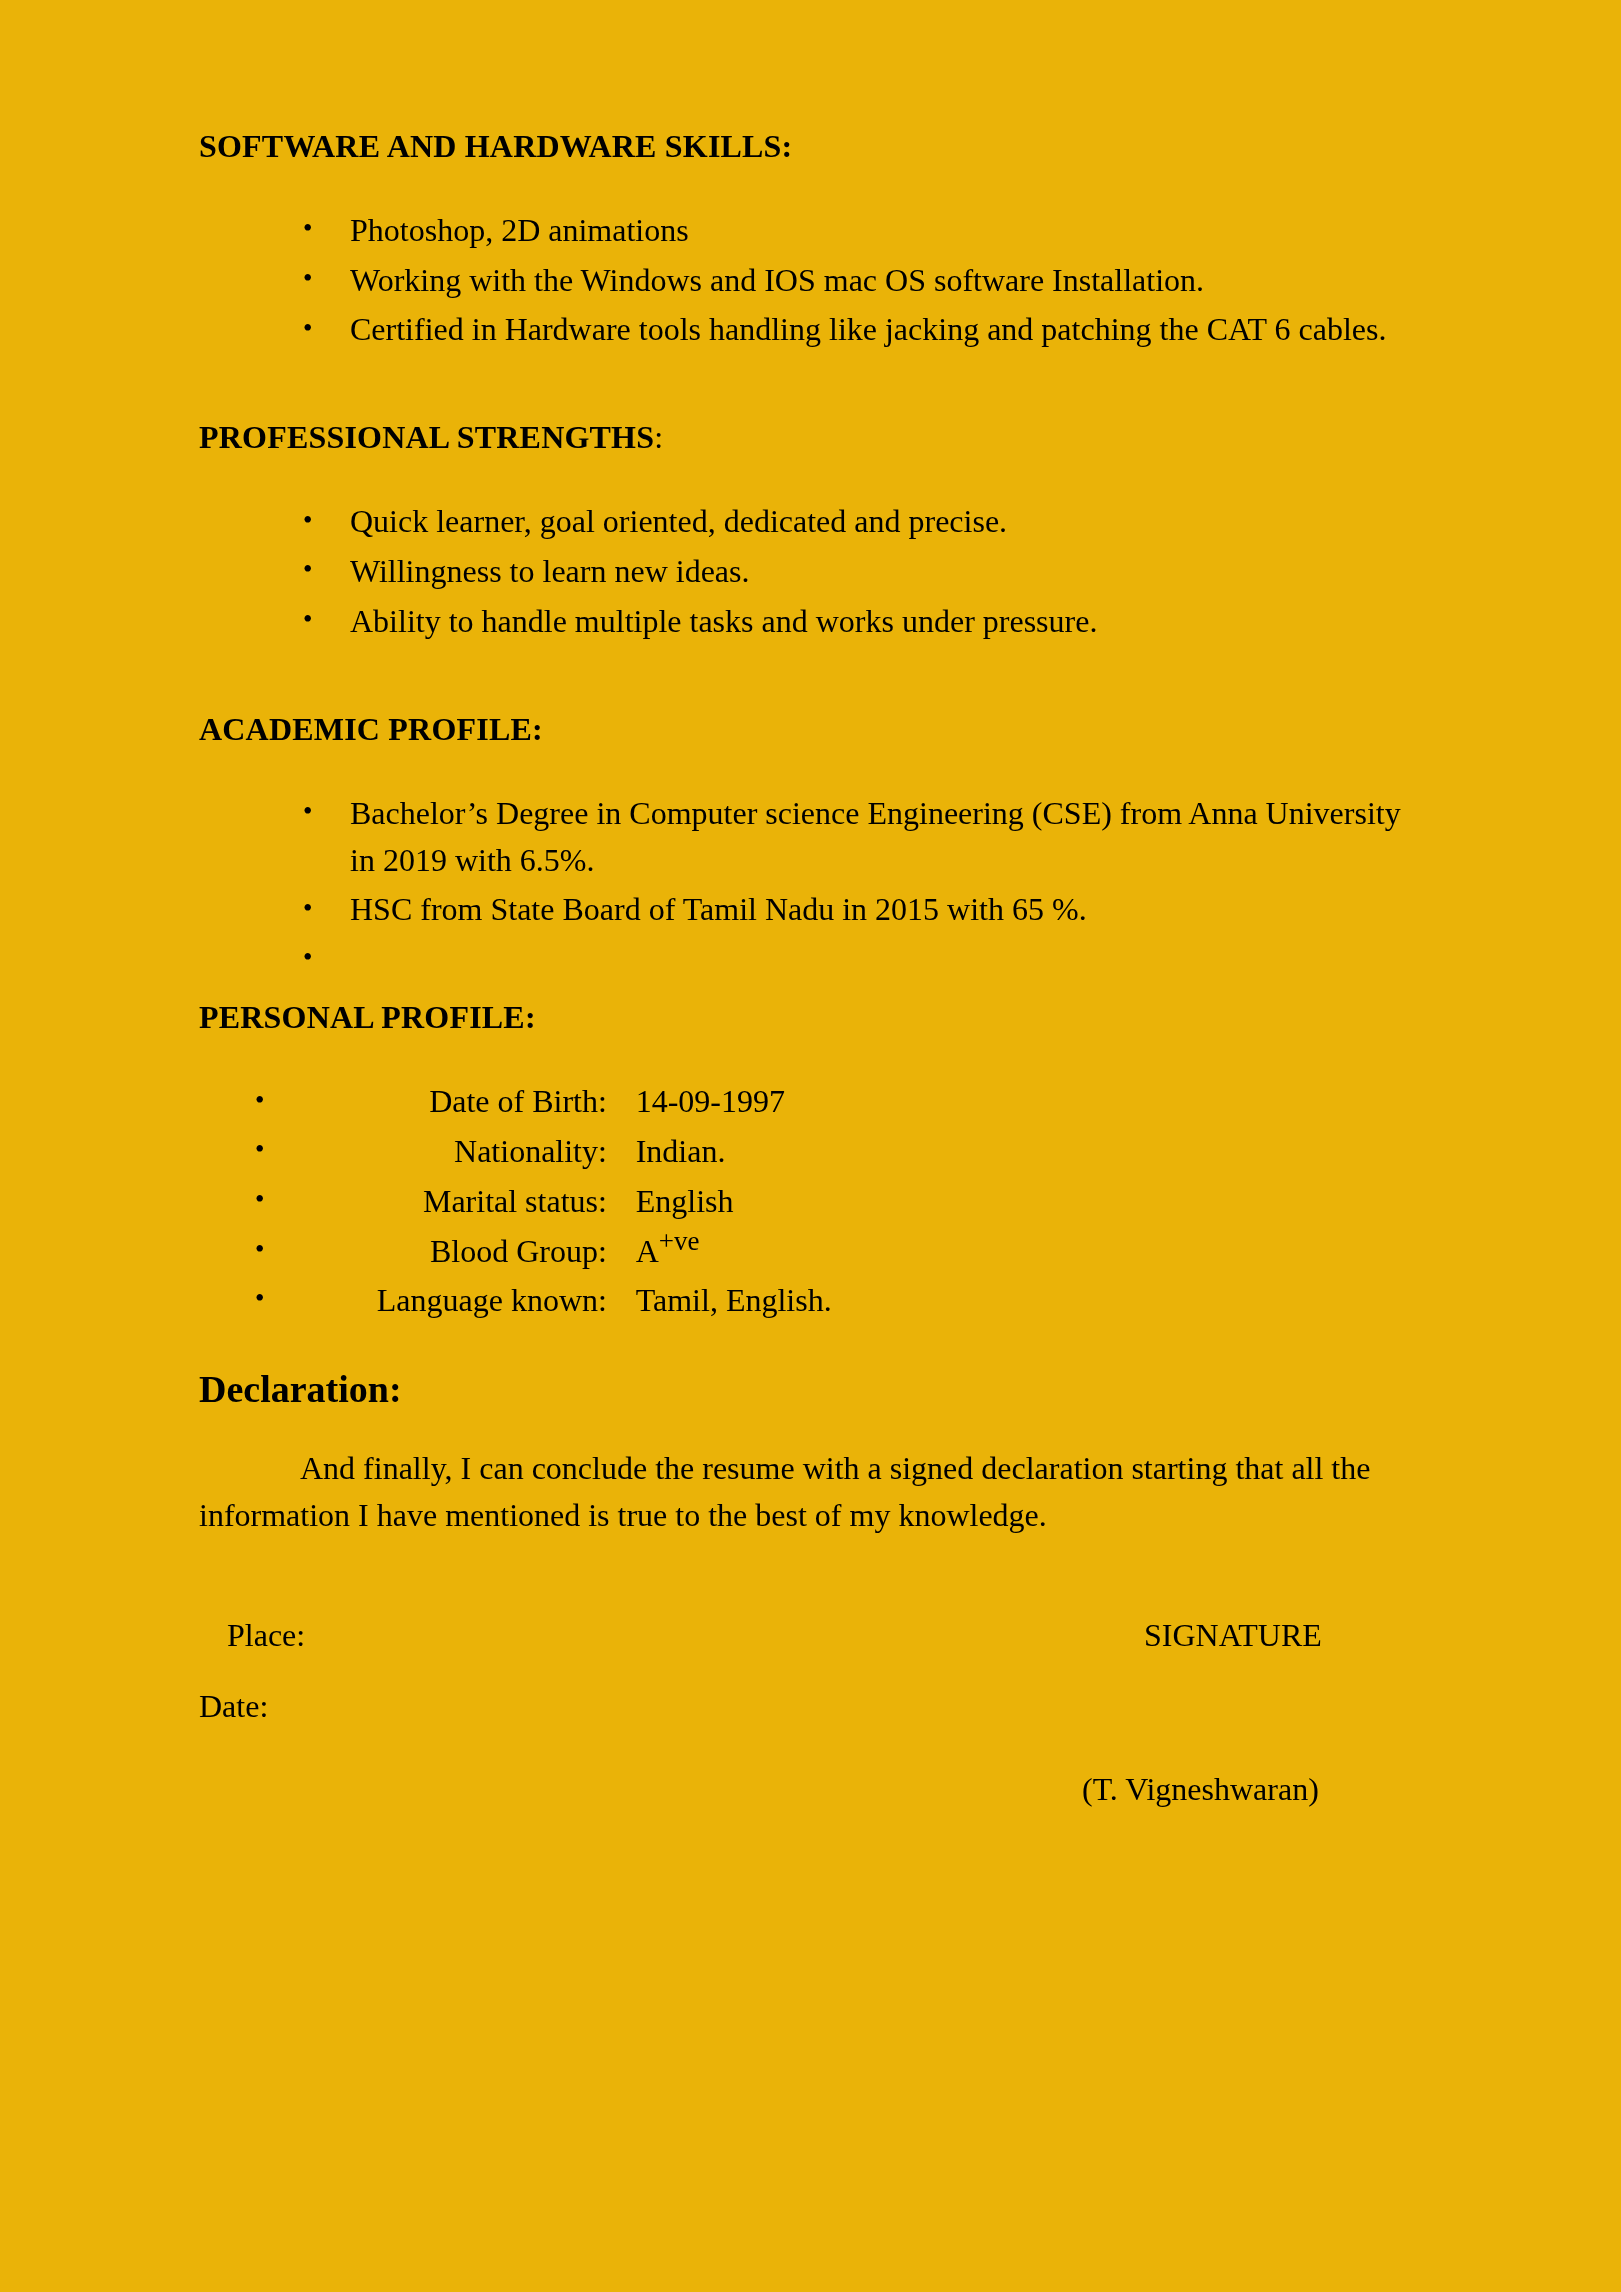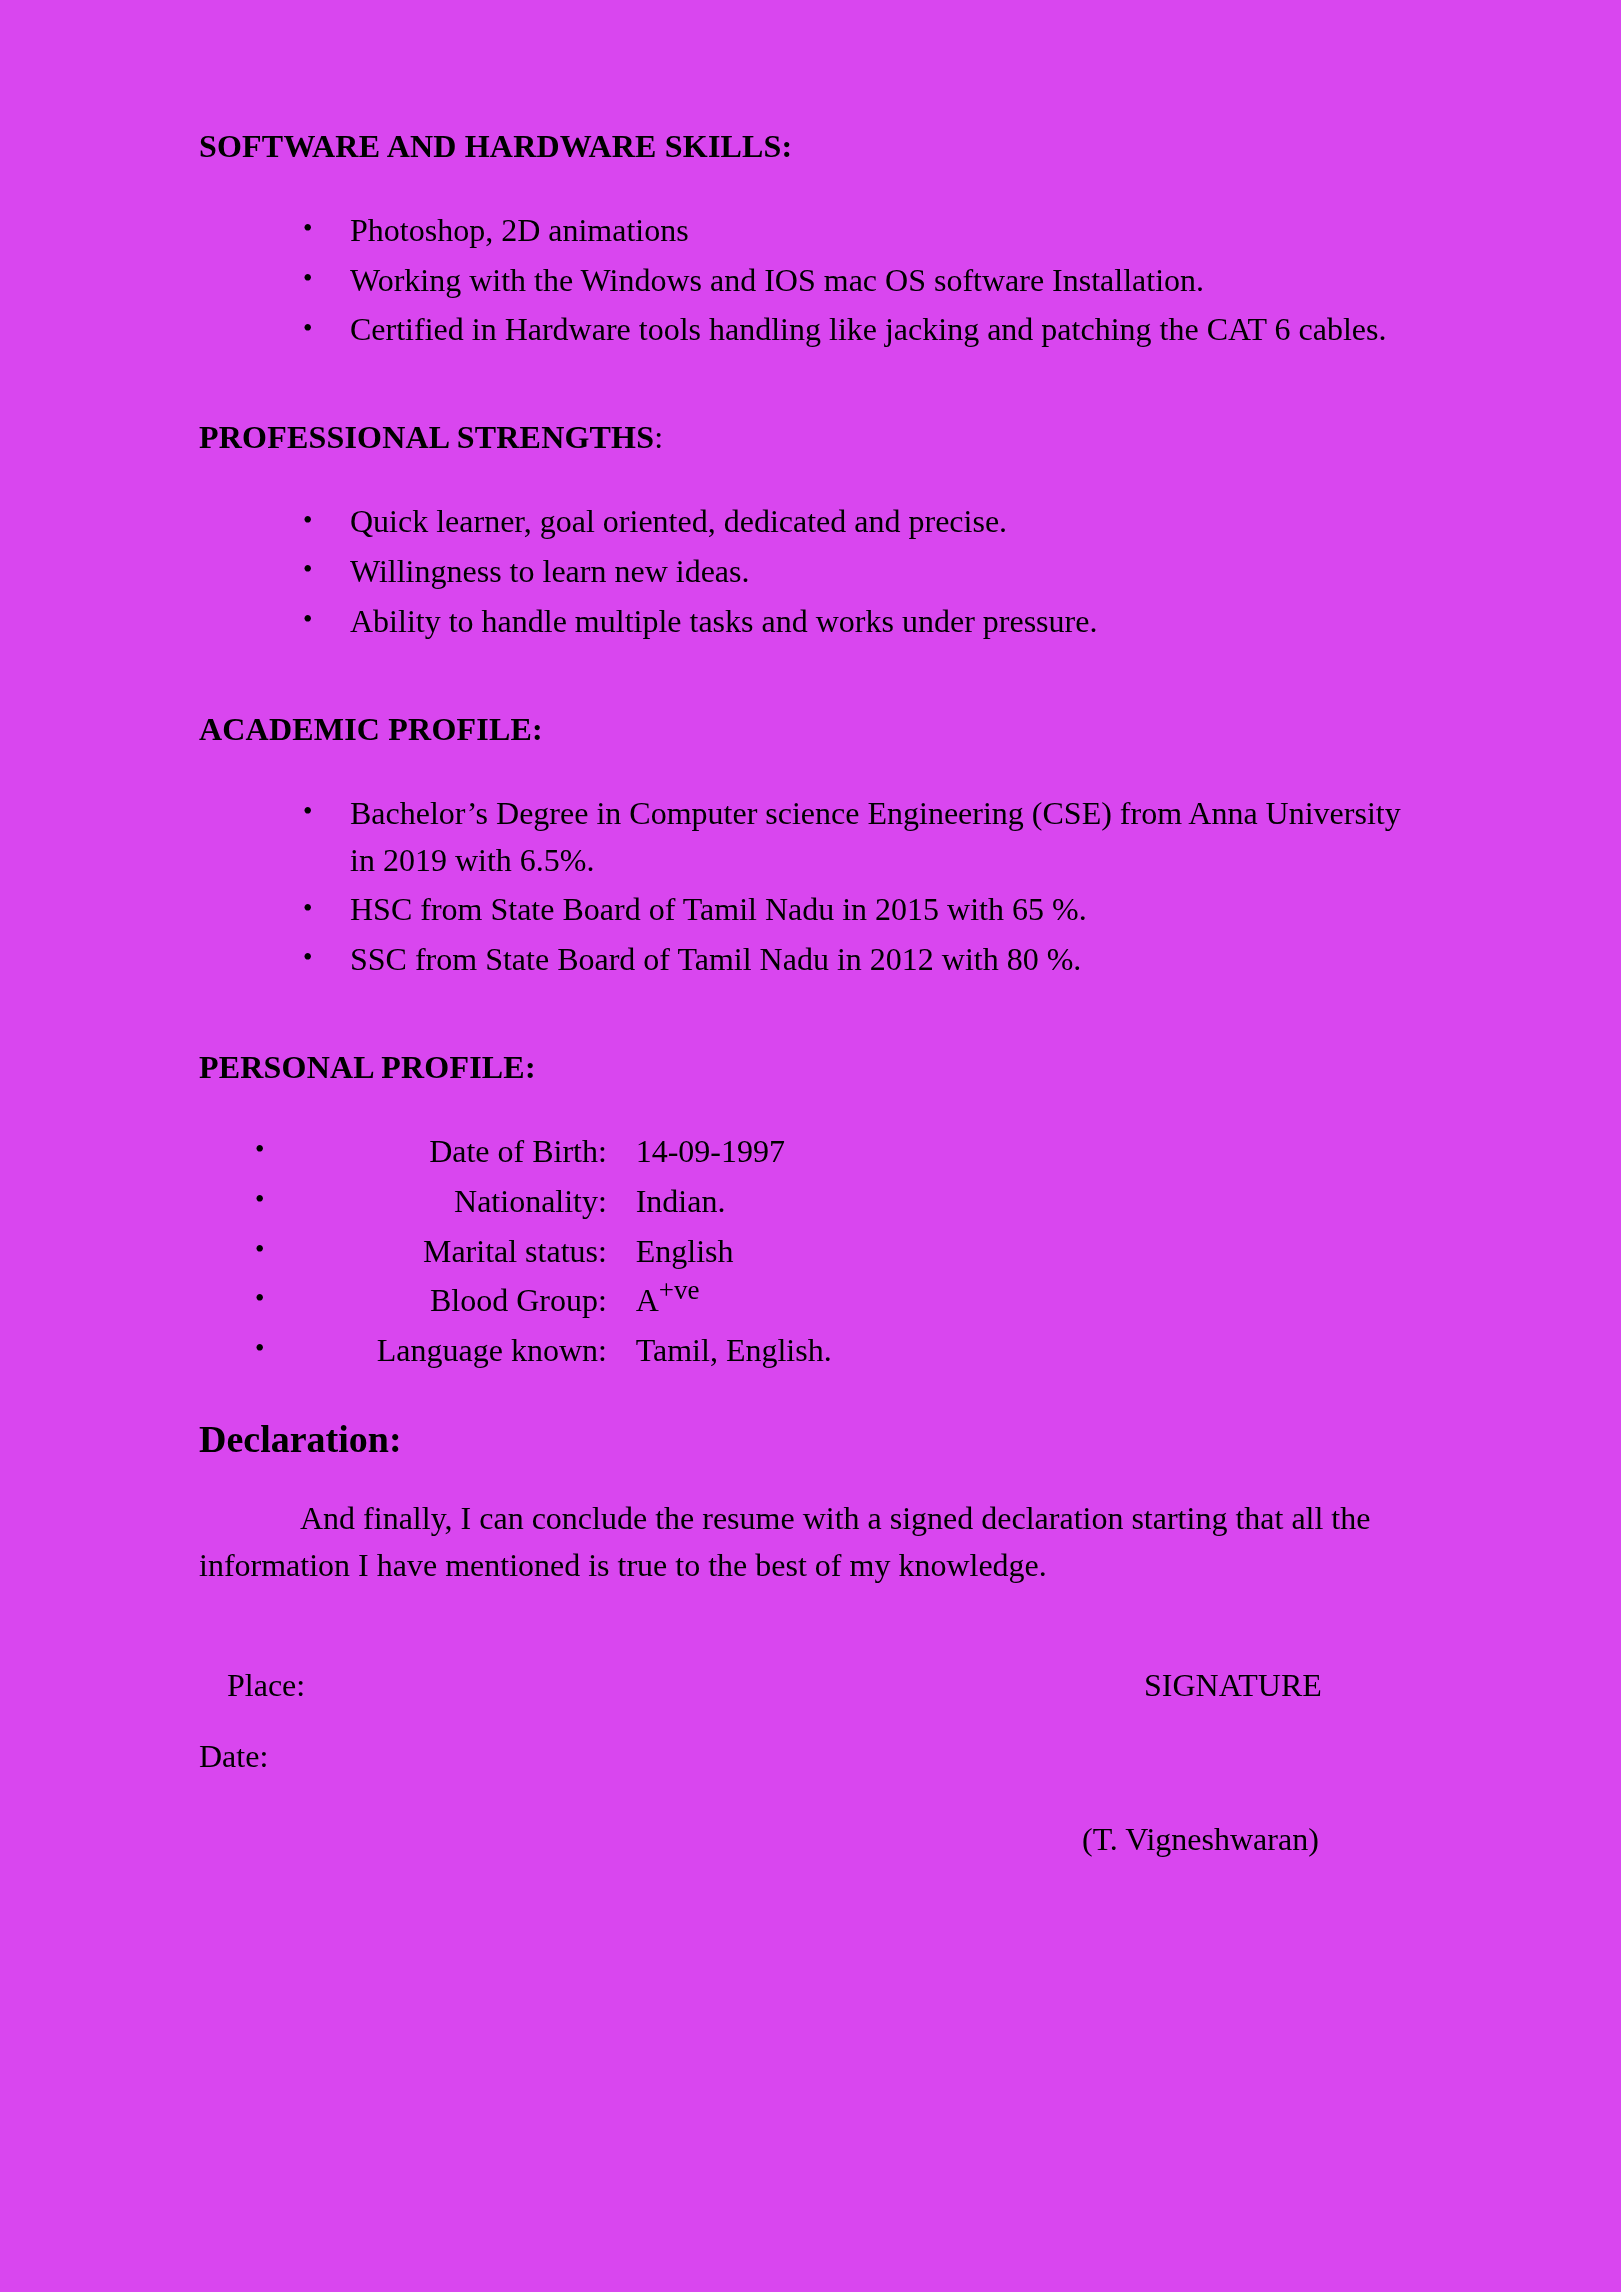--- a/index.html
+++ b/index.html
@@ -11,21 +11,21 @@
     width: 1621px;
     height: 2293px;
     overflow: hidden;
     font-family: "Liberation Serif", "DejaVu Serif", serif;
     color: #000000;
   }
   .page {
     position: relative;
     width: 1621px;
     height: 2293px;
-    background: #d946ef;
+    background: #eab308;
   }
   .content {
     position: absolute;
     left: 199px;
     top: 0;
     width: 1234px;
     padding-top: 125px;
   }
   h2.section-heading {
     margin: 0;
@@ -135,21 +135,21 @@
         <li><span class="bullet-marker">•</span><span>Willingness to learn new ideas.</span></li>
         <li><span class="bullet-marker">•</span><span>Ability to handle multiple tasks and works under pressure.</span></li>
       </ul>
     </section>
 
     <section>
       <h2 class="section-heading"><span>ACADEMIC PROFILE:</span><span class="heading-suffix"></span></h2>
       <ul class="bullet-list">
         <li><span class="bullet-marker">•</span><span>Bachelor’s Degree in Computer science Engineering (CSE) from Anna University in 2019 with 6.5%.</span></li>
         <li><span class="bullet-marker">•</span><span>HSC from State Board of Tamil Nadu in 2015 with 65 %.</span></li>
-        <li><span class="bullet-marker">•</span><span>SSC from State Board of Tamil Nadu in 2012 with 80 %.</span></li>
+        <li><span class="bullet-marker">•</span></li>
       </ul>
     </section>
 
     <section>
       <h2 class="section-heading"><span>PERSONAL PROFILE:</span></h2>
       <ul class="bullet-list profile-list">
         <li><span class="bullet-marker">•</span><span class="profile-label">Date of Birth</span><span class="profile-colon">:</span><span class="profile-value"><span>14-09-1997</span><sup></sup></span></li>
         <li><span class="bullet-marker">•</span><span class="profile-label">Nationality</span><span class="profile-colon">:</span><span class="profile-value"><span>Indian.</span><sup></sup></span></li>
         <li><span class="bullet-marker">•</span><span class="profile-label">Marital status</span><span class="profile-colon">:</span><span class="profile-value"><span>English</span><sup></sup></span></li>
         <li><span class="bullet-marker">•</span><span class="profile-label">Blood Group</span><span class="profile-colon">:</span><span class="profile-value"><span>A</span><sup>+ve</sup></span></li>

